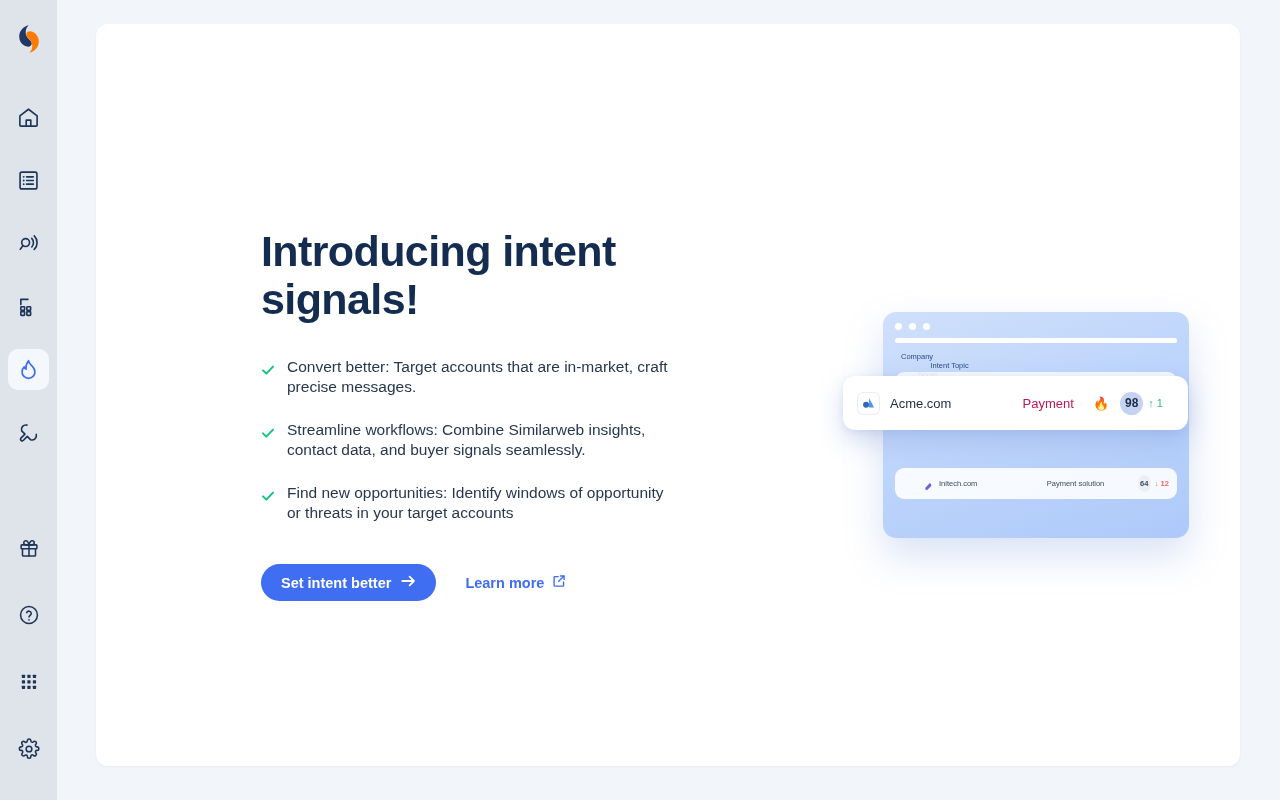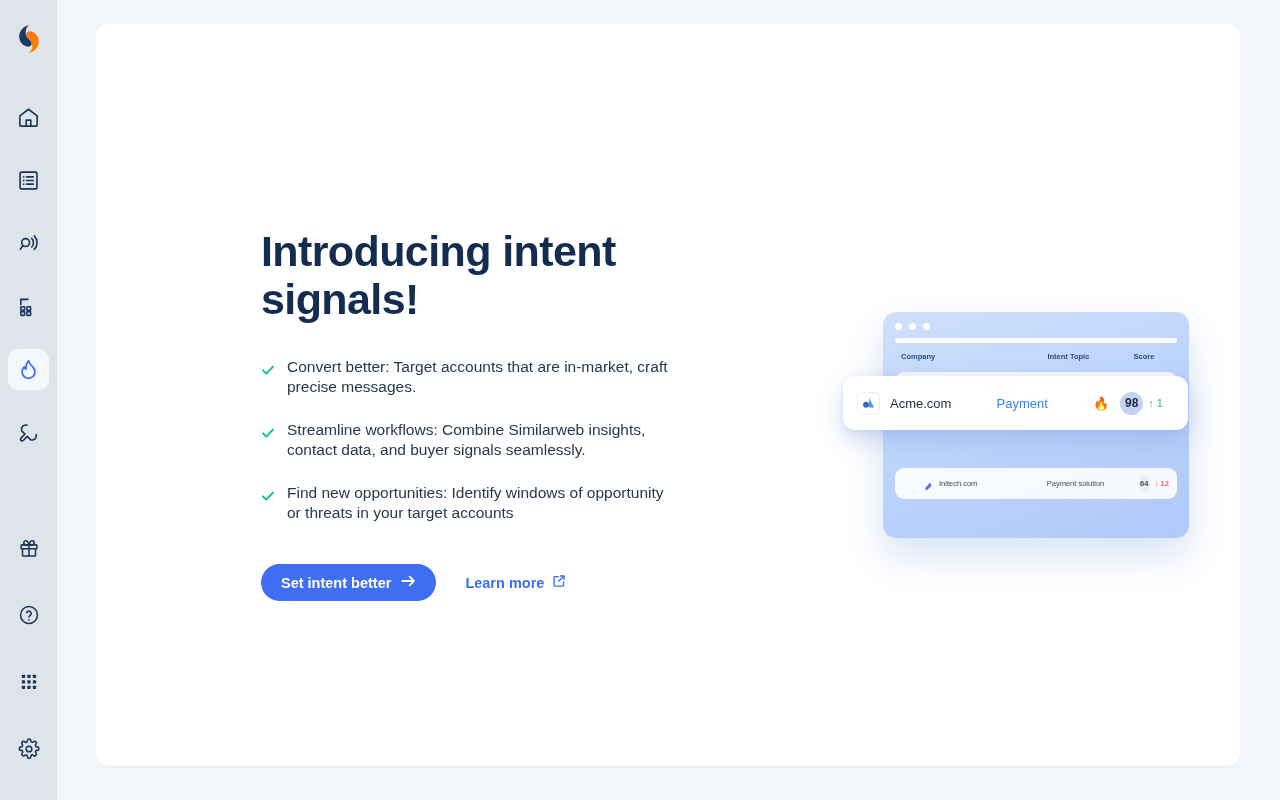--- a/index.html
+++ b/index.html
@@ -115,21 +115,21 @@
   }
   .browser-dots { position: absolute; left: 12px; top: 11px; display: flex; gap: 7px; }
   .browser-dots i { width: 7px; height: 7px; border-radius: 50%; background: #ffffff; display: block; }
   .browser-url {
     position: absolute; left: 12px; top: 26px;
     width: 282px; height: 5px; border-radius: 3px; background: #ffffff;
   }
   .tbl-head {
     position: absolute; left: 0; top: 40px; width: 100%;
     display: flex; padding: 0 18px;
-    font-size: 7.5px; color: #2a4a86; font-weight: 700;
+    font-size: 7.5px; color: #2a4a86; font-weight: 400; flex-direction: column;
   }
   .tbl-head .c1 { width: 44%; }
   .tbl-head .c2 { width: 36%; text-align: center; }
   .tbl-head .c3 { width: 20%; text-align: center; }
 
   .row-ghost {
     position: absolute; left: 12px;
     width: 282px; height: 31px;
     background: rgba(255,255,255,.88);
     border-radius: 9px;
@@ -162,22 +162,22 @@
   }
   .rf-company { width: 44%; display: flex; align-items: center; gap: 11px; }
   .rf-logo-box {
     width: 21px; height: 21px; flex: 0 0 21px;
     background: #ffffff; border-radius: 5px;
     box-shadow: 0 0 0 1px #e9edf4;
     display: flex; align-items: center; justify-content: center;
   }
   .rf-name { font-size: 13px; color: #1d2c40; }
   .rf-topic {
-    width: 36%; text-align: center; font-size: 13px; color: #3b82f6;
-    display: flex; align-items: center; justify-content: space-between; gap: 20px;
+    width: 36%; text-align: center; font-size: 13px; color: #be185d;
+    display: flex; align-items: center; justify-content: flex-end; gap: 20px;
   }
   .rf-score { width: 20%; display: flex; align-items: center; justify-content: center; gap: 5px; }
   .rf-badge {
     width: 23px; height: 23px; border-radius: 50%;
     background: #c5d2f4; color: #1d2c40;
     font-size: 12px; font-weight: 700;
     display: flex; align-items: center; justify-content: center;
   }
   .rf-delta { font-size: 11px; font-weight: 400; color: #31b87a; white-space: nowrap; }
 </style>

